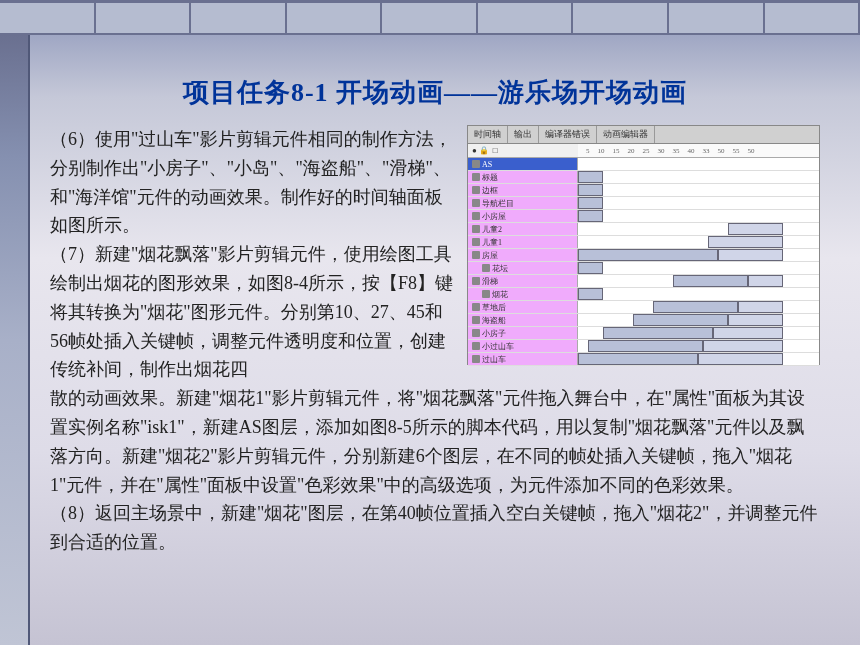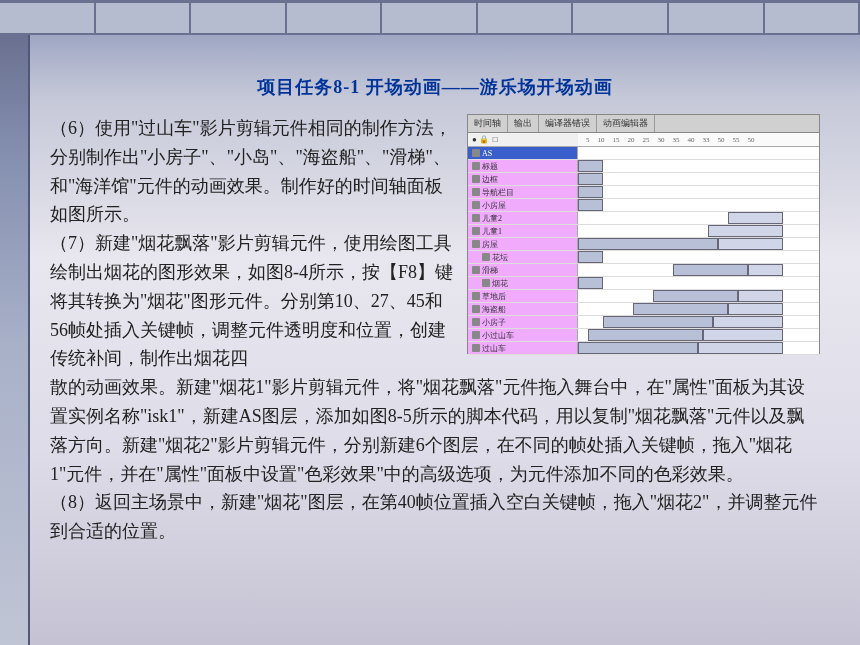--- a/index.html
+++ b/index.html
@@ -38,21 +38,21 @@
       width: 30px;
       background: linear-gradient(to bottom, #6a7090 0%, #8590b0 20%, #a8b0c8 50%, #c0c5d5 100%);
       border-right: 2px solid #505878;
     }
     .content {
       padding: 40px 40px 20px 50px;
       position: relative;
     }
     .title {
       color: #003399;
-      font-size: 18px;
+      font-size: 26px;
       font-weight: bold;
       text-align: center;
       margin-bottom: 15px;
       letter-spacing: 1px;
     }
     .body-wrap {
       display: flex;
       gap: 10px;
     }
     .text-col {

